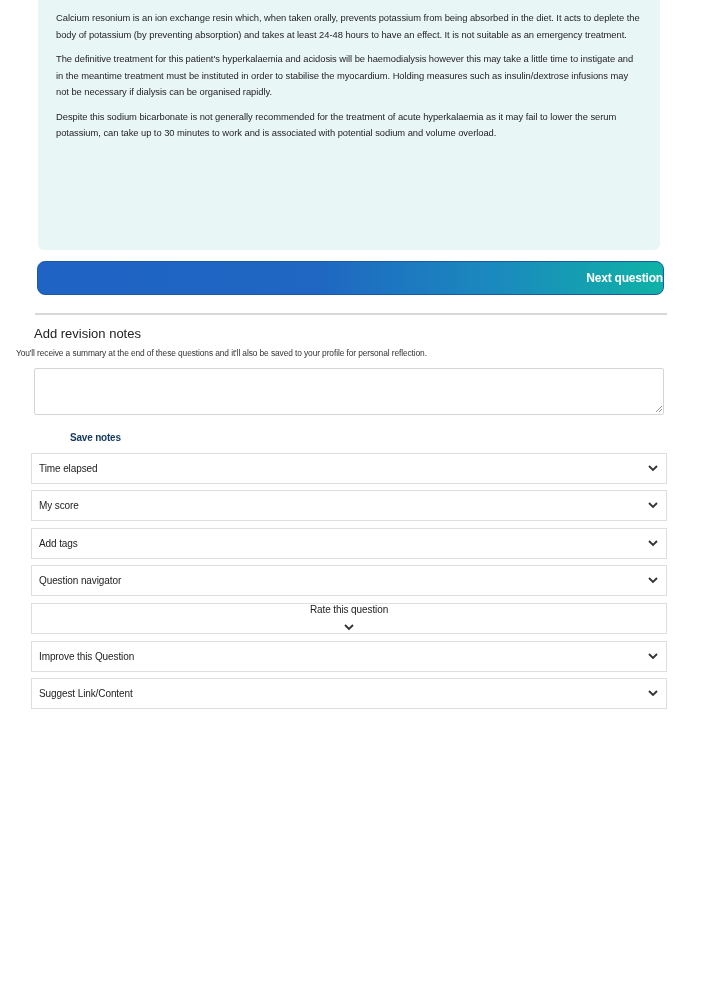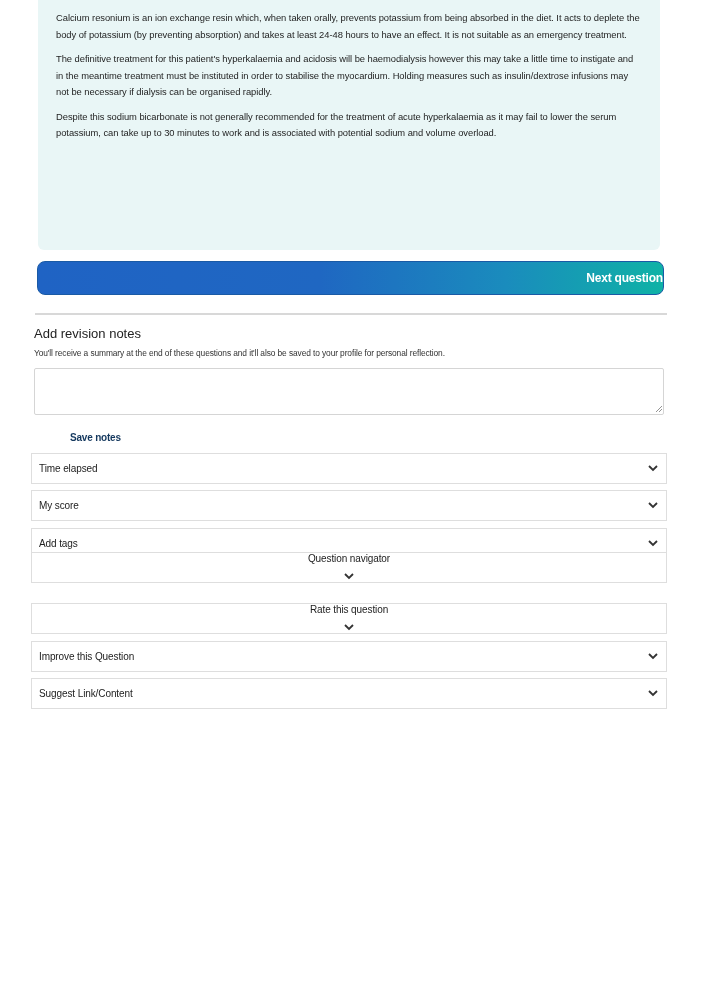--- a/index.html
+++ b/index.html
@@ -62,21 +62,21 @@
   }
   .notes-title {
     position: absolute;
     left: 34px;
     top: 326px;
     font-size: 13px;
     color: #222;
   }
   .notes-desc {
     position: absolute;
-    left: 34px;
+    left: 16px;
     top: 348px;
     font-size: 8.4px;
     color: #333;
     letter-spacing: -0.1px;
   }
   .notes-textarea {
     position: absolute;
     left: 34px;
     top: 368px;
     width: 630px;
@@ -182,21 +182,21 @@
 
 <div class="accordion" style="top:528px;">
   <span class="label">Add tags</span>
   <span class="chev">
     <svg width="10" height="7" viewBox="0 0 10 7">
         <polyline points="1,1 5,5 9,1" fill="none" stroke="#333" stroke-width="1.8"></polyline>
       </svg>
   </span>
 </div>
 
-<div class="accordion" style="top:552px;flex-direction:column;">
+<div class="accordion" style="top:565px;">
   <span class="label">Question navigator</span>
   <span class="chev">
     <svg width="10" height="7" viewBox="0 0 10 7">
         <polyline points="1,1 5,5 9,1" fill="none" stroke="#333" stroke-width="1.8"></polyline>
       </svg>
   </span>
 </div>
 
 <div class="accordion" style="top:603px;flex-direction:column;">
   <span class="label">Rate this question</span>

